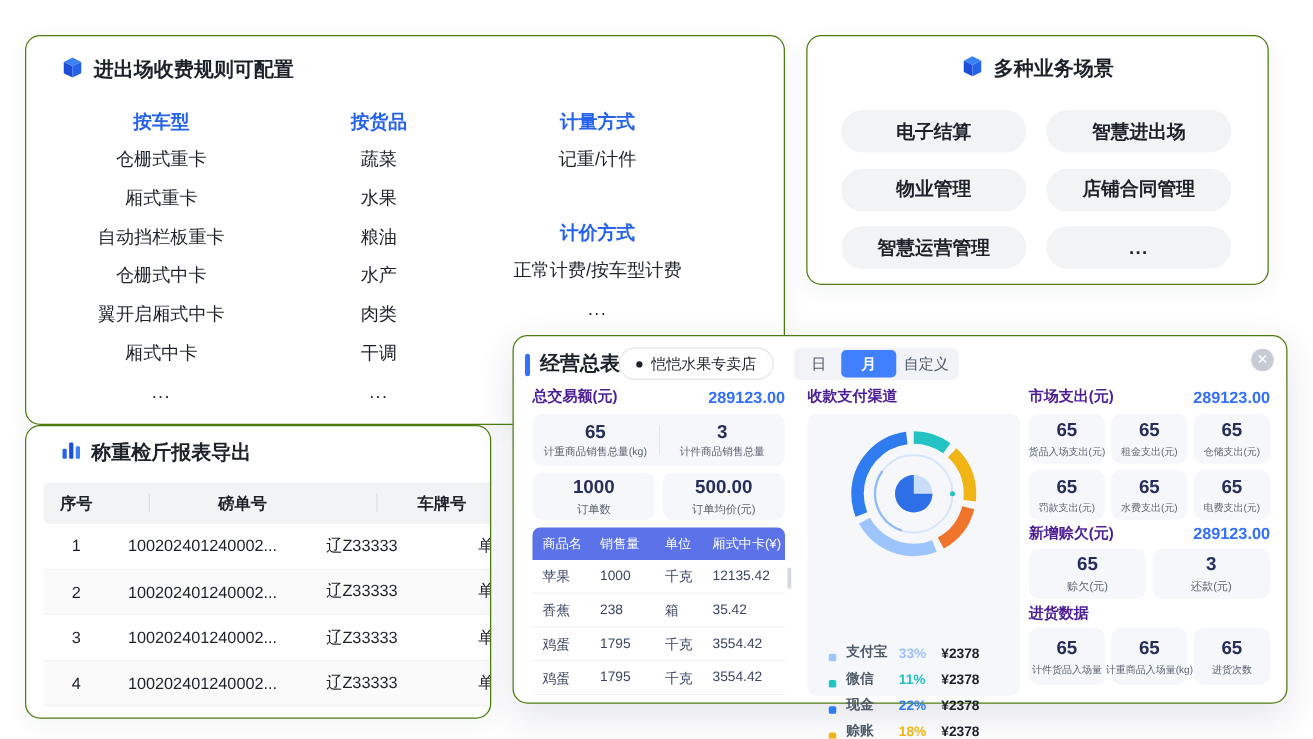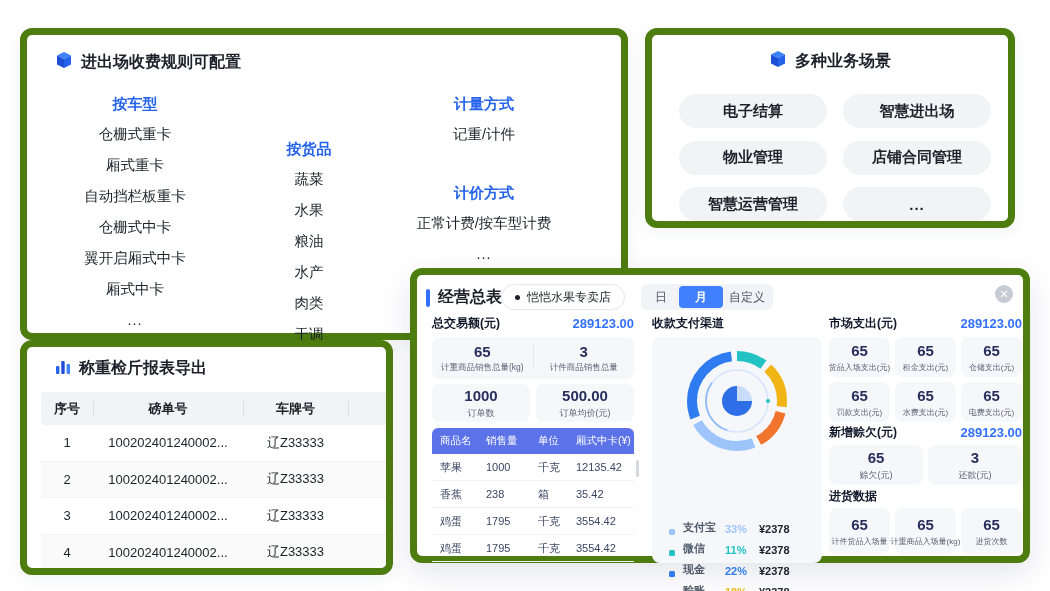--- a/index.html
+++ b/index.html
@@ -1,51 +1,51 @@
 <!DOCTYPE html>
 <html><head>
 <meta charset="utf-8">
 <style>
   * { margin:0; padding:0; box-sizing:border-box; }
   html,body { background:#fff; }
   body { font-family:"Liberation Sans","DejaVu Sans",sans-serif; color:#1d2129; }
   .stage { position:relative; width:1050px; height:591px; background:#fff; overflow:hidden; }
 
-  .card { position:absolute; background:#fff; border:7px solid #4d7c0f;
+  .card { position:absolute; background:#fff; border:1px solid #4d7c0f;
           border-radius:12px; box-shadow:0 4px 18px rgba(31,45,92,.06); }
 
   
   .p1 { left:20px; top:28px; width:608px; height:312px; }
   .panel-title { position:absolute; display:flex; align-items:center; gap:8px;
                  font-size:16px; font-weight:700; color:#1d2129; }
   .p1 .panel-title { left:28px; top:16px; }
   .p1col { position:absolute; top:53px; text-align:center; }
   .p1col .hd { font-size:15px; font-weight:700; color:#2563eb; line-height:31px; }
   .p1col .it { font-size:14.5px; font-weight:500; color:#1d2129; line-height:31px; }
   .p1col .sp { height:27px; }
   .c1 { left:8px;   width:200px; }
-  .c2 { left:197px; width:170px;margin-top:45px; }
+  .c2 { left:197px; width:170px; }
   .c3 { left:357px; width:200px; }
 
   
   .p2 { left:645px; top:28px; width:370px; height:200px; }
   .p2 .panel-title { left:0; right:0; top:15px; justify-content:center; }
   .p2grid { position:absolute; left:27px; top:59px; display:grid;
             grid-template-columns:148px 148px; gap:12.5px 16px; }
   .pill-btn { height:34px; border-radius:17px; background:#f2f3f5; border:none;
               font-family:inherit; font-size:15px; font-weight:600; color:#1d2129;
               display:flex; align-items:center; justify-content:center; cursor:pointer; }
 
   
   .p3 { left:20px; top:340px; width:373px; height:235px; overflow:hidden; }
   .p3 .panel-title { left:28px; top:11px; }
   .wtable { position:absolute; left:14px; top:45px; width:420px; font-size:13px; }
   .wrow { display:grid; grid-template-columns:52px 150px 105px 120px; align-items:center; }
   .wrow > div { text-align:center; white-space:nowrap; }
-  .whead { height:33px; background:#f2f3f5; border-radius:4px; color:#1d2129; font-weight:600; }
+  .whead { height:33px; background:#f2f3f5; border-radius:4px; color:#1d2129; font-weight:600;gap:32px; }
   .whead > div { position:relative; line-height:33px; }
   .whead > div + div::before { content:""; position:absolute; left:0; top:9px; width:1px; height:15px; background:#dcdee3; }
   .wbody { height:36.5px; border-bottom:1px solid #f2f3f5; color:#1d2129; }
   .wbody.alt { background:#fafafb; }
 
   
   .p4 { left:410px; top:268px; width:620px; height:295px; z-index:5;
         box-shadow:0 10px 30px rgba(31,45,92,.12); }
   .dash-bar { position:absolute; left:9px; top:14px; width:4px; height:18px; background:#3370ff; border-radius:2px; }
   .dash-title { position:absolute; left:21px; top:12px; font-size:16px; font-weight:700; }
@@ -61,21 +61,21 @@
   .seg span.active { background:#4080ff; color:#fff; font-weight:600; min-width:44px; }
   .close-btn { position:absolute; right:10px; top:10px; width:18px; height:18px; border-radius:50%;
                background:#c6cbd4; color:#fff; font-size:11px; line-height:18px; text-align:center;
                cursor:pointer; font-weight:700; }
 
   .dcol { position:absolute; top:0; }
   .dcol-l { left:15px;  width:202px; }
   .dcol-m { left:235px; width:170px; }
   .dcol-r { left:412px; width:193px; }
   .sec-row { position:absolute; left:0; right:0; display:flex; justify-content:space-between; align-items:center; }
-  .sec-label { font-size:12px; font-weight:700; color:#0f172a; }
+  .sec-label { font-size:12px; font-weight:700; color:#4c1d95; }
   .sec-value { font-size:13px; font-weight:700; color:#3370ff;margin-left:37px; }
 
   .statcard { background:#f6f7fb; border-radius:8px; display:flex; flex-direction:column;
               align-items:center; justify-content:center; }
   .statcard .v { font-size:15px; font-weight:700; color:#272e5c; line-height:1.2; }
   .statcard .l { font-size:9px; color:#5a6472; margin-top:2px; white-space:nowrap; }
 
   .cardA { position:absolute; left:0; top:62px; width:202px; height:42px; background:#f6f7fb;
            border-radius:8px; display:flex; }
   .cardA .half { flex:1; display:flex; flex-direction:column; align-items:center; justify-content:center; }

